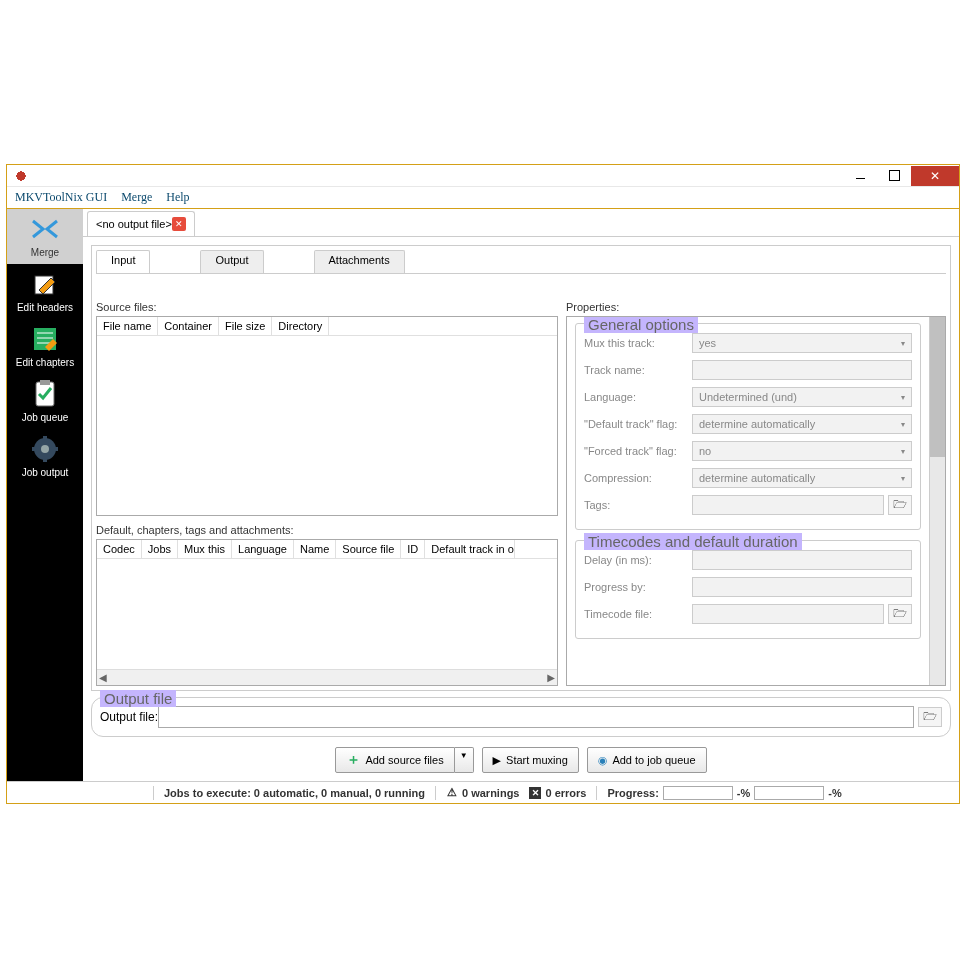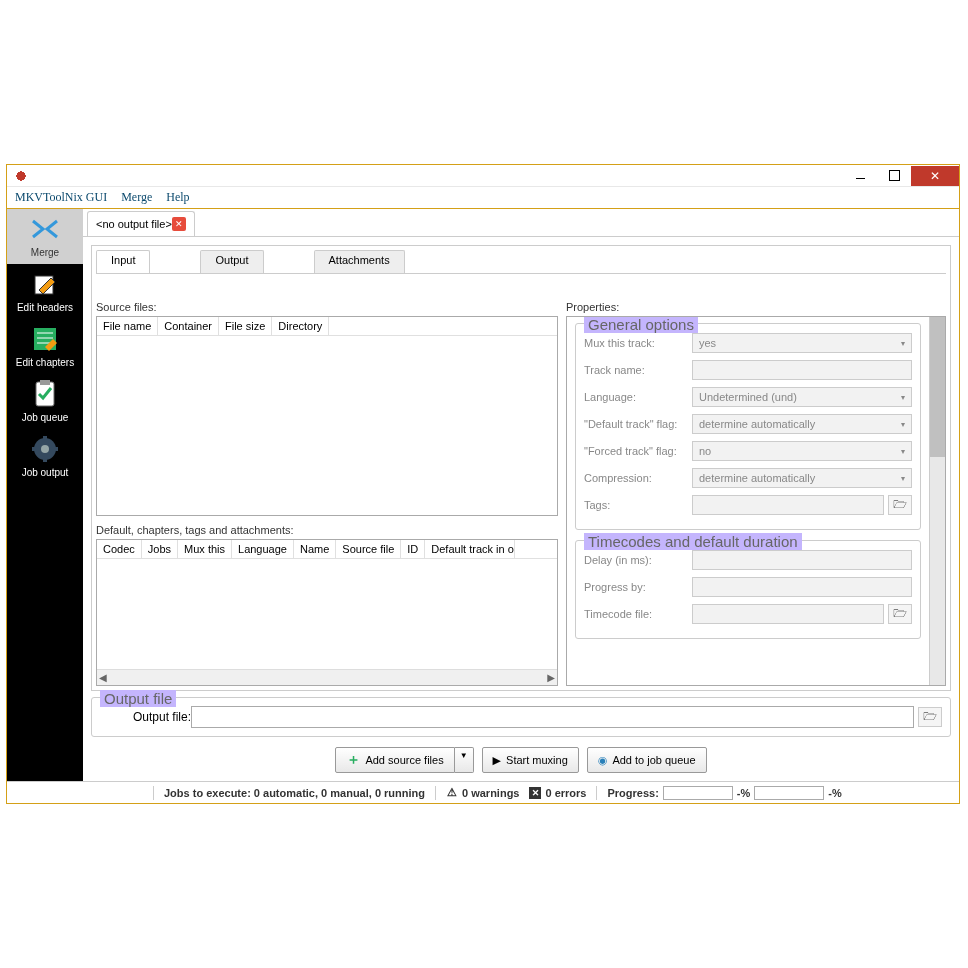--- a/index.html
+++ b/index.html
@@ -50,22 +50,22 @@
 .vscroll { width: 16px; background: #e8e8e8; border-left: 1px solid #ccc; }
 .vthumb { width: 100%; height: 140px; background: #c0c0c0; margin-top: 0; }
 .fieldset { border: 1px solid #ccc; border-radius: 3px; padding: 8px; margin-bottom: 10px; position: relative; }
 .fieldset-legend { position: absolute; top: -8px; left: 8px; background: #c4b5fd; padding: 0 4px; font-size: 15px; color: #666; }
 .form-row { display: flex; align-items: center; margin-bottom: 5px; height: 22px; }
 .form-label { width: 108px; font-size: 11px; color: #888; }
 .form-control { flex: 1; height: 20px; border: 1px solid #ccc; background: #f2f2f2; font-size: 11px; color: #888; padding: 0 6px; display: flex; align-items: center; justify-content: space-between; }
 .form-control .caret { font-size: 8px; color: #888; }
 .form-control.input { background: #f2f2f2; }
 .icon-btn { width: 24px; height: 20px; border: 1px solid #ccc; background: #f5f5f5; margin-left: 4px; display: flex; align-items: center; justify-content: center; font-size: 11px; }
-.output-fieldset { border: 1px solid #ccc; border-radius: 3px; margin-top: 6px; padding: 8px; position: relative; }
-.output-row { display: flex; align-items: center; gap: 0; margin-left: 33px; }
+.output-fieldset { border: 1px solid #ccc; border-radius: 12px; margin-top: 6px; padding: 8px; position: relative; }
+.output-row { display: flex; align-items: center; gap: 0; }
 .output-input { flex: 1; height: 22px; border: 1px solid #aaa; background: #fff; }
 .button-row { display: flex; justify-content: center; gap: 8px; margin-top: 10px; }
 .btn { border: 1px solid #999; background: linear-gradient(#fff, #e8e8e8); padding: 3px 10px; font-size: 11px; display: flex; align-items: center; gap: 5px; border-radius: 2px; }
 .btn-split { display: flex; }
 .btn-split .caret-btn { border: 1px solid #999; border-left: none; background: linear-gradient(#fff, #e8e8e8); padding: 3px 5px; font-size: 8px; border-radius: 0 2px 2px 0; }
 .btn-split .btn { border-radius: 2px 0 0 2px; }
 .statusbar { height: 22px; border-top: 1px solid #ccc; display: flex; align-items: center; font-size: 11px; color: #333; padding: 0 6px; gap: 10px; }
 .statusbar .sep { width: 1px; height: 14px; background: #ccc; }
 .status-field { display: flex; align-items: center; gap: 4px; font-weight: bold; }
 .prog-box { width: 70px; height: 14px; border: 1px solid #aaa; background: #fff; }

